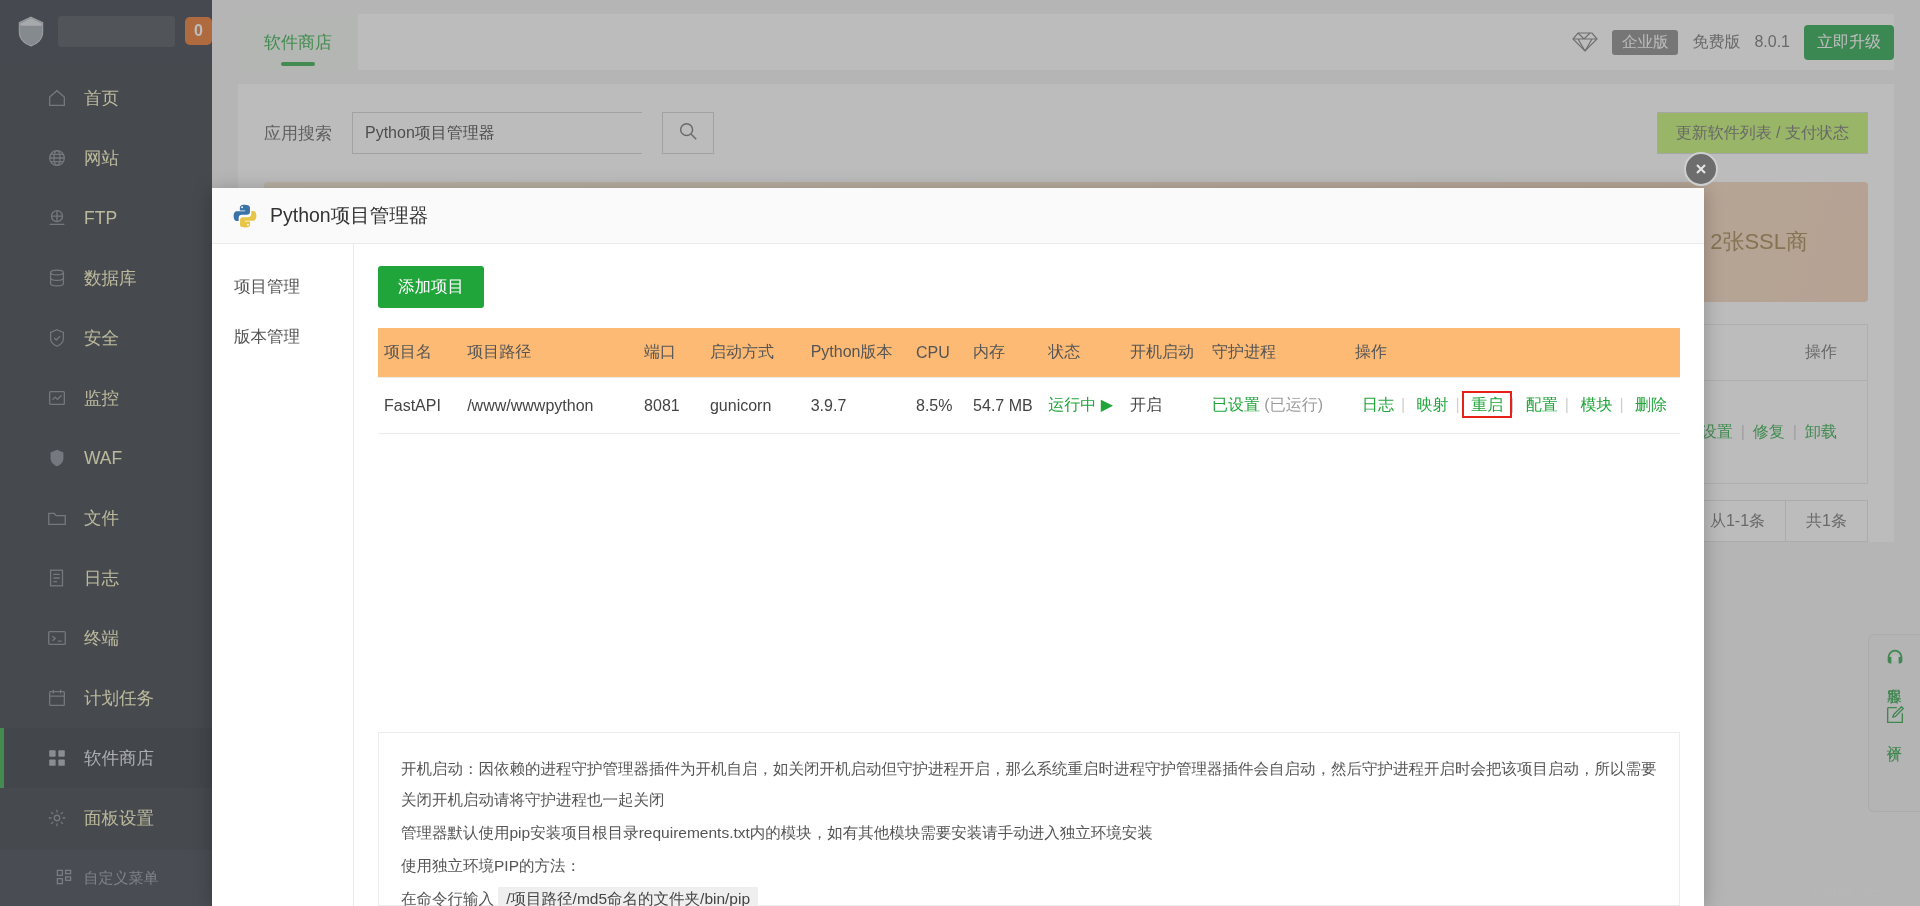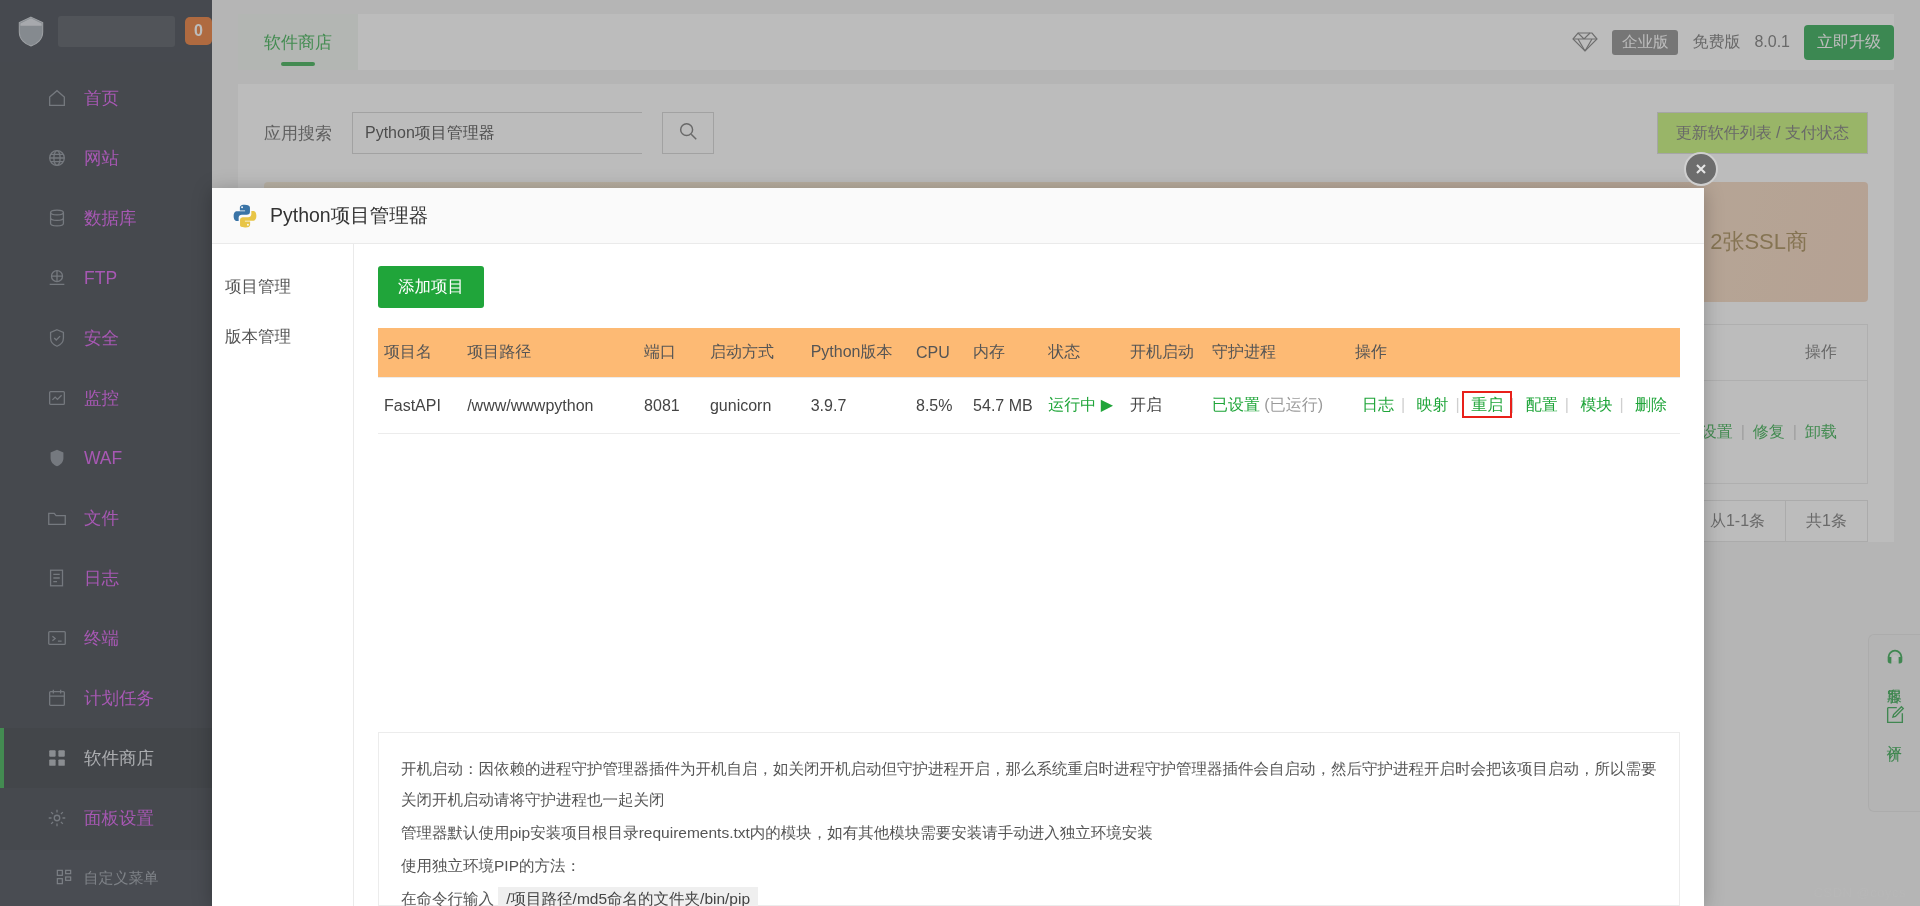--- a/index.html
+++ b/index.html
@@ -28,21 +28,21 @@
     width: 120px; height: 31px; background: #3a4049; border-radius: 3px;
   }
   .sb-badge {
     width: 28px; height: 28px; border-radius: 5px; background: #e8681b;
     color: #fff; font-size: 16px; font-weight: bold;
     display: flex; align-items: center; justify-content: center;
   }
   .sb-list { padding-top: 6px; }
   .sb-item {
     height: 60px; display: flex; align-items: center; padding-left: 46px;
-    gap: 16px; color: #d946ef; font-size: 17.5px; position: relative;
+    gap: 16px; color: #fef9c3; font-size: 17.5px; position: relative;
     cursor: pointer;
   }
   .sb-item .ico { width: 22px; height: 22px; flex: none; opacity: .75; display:flex; align-items:center; justify-content:center;}
   .sb-item.active { background: #20252e; color: #dfe3e8; }
   .sb-item.active::before {
     content: ""; position: absolute; left: 0; top: 0; bottom: 0; width: 4px;
     background: #20a53a;
   }
   .sb-custom {
     position: absolute; bottom: 0; left: 0; right: 0; height: 56px;
@@ -165,21 +165,21 @@
   .py-logo { width: 26px; height: 26px; }
   .modal-close {
     position: absolute; right: -14px; top: -36px; width: 34px; height: 34px;
     border-radius: 50%; background: #6d6d6d; border: 2px solid #cfcfcf;
     display: flex; align-items: center; justify-content: center; cursor: pointer;
     z-index: 70;
   }
   .modal-body { display: flex; height: 662px; }
   .modal-nav { width: 142px; border-right: 1px solid #eaeaea; padding-top: 18px; }
   .mnav-item {
-    height: 50px; display: flex; align-items: center; padding-left: 13px;
+    height: 50px; display: flex; align-items: center; padding-left: 22px;
     font-size: 16.5px; color: #555; cursor: pointer;
   }
   .modal-main { flex: 1; padding: 22px 24px 13px 24px; position: relative; }
 
   .addbtn {
     background: #20a53a; color: #fff; font-size: 16.5px;
     padding: 10px 20px; border: none; border-radius: 3px; cursor: pointer;
     font-family: "Liberation Sans", sans-serif;
   }
 
@@ -249,35 +249,35 @@
                 <circle cx="12" cy="12" r="8"></circle>
                 <ellipse cx="12" cy="12" rx="3.4" ry="8"></ellipse>
                 <path d="M4 12h16M5.4 8h13.2M5.4 16h13.2"></path>
               </svg>
           </span>
           <span>网站</span>
         </div>
         <div class="sb-item">
           <span class="ico">
             <svg width="22" height="22" viewBox="0 0 24 24" fill="none" stroke="#9ba2ac" stroke-width="1.4">
+                <circle cx="12" cy="10" r="6"></circle>
+                <path d="M6 10h12M12 4v12M4 19h16"></path>
+              </svg>
+          </span>
+          <span>FTP</span>
+        </div>
+        <div class="sb-item">
+          <span class="ico">
+            <svg width="22" height="22" viewBox="0 0 24 24" fill="none" stroke="#9ba2ac" stroke-width="1.4">
                 <ellipse cx="12" cy="6" rx="7" ry="2.6"></ellipse>
                 <path d="M5 6v12c0 1.4 3.1 2.6 7 2.6s7-1.2 7-2.6V6"></path>
                 <path d="M5 12c0 1.4 3.1 2.6 7 2.6s7-1.2 7-2.6"></path>
               </svg>
           </span>
           <span>数据库</span>
-        </div>
-        <div class="sb-item">
-          <span class="ico">
-            <svg width="22" height="22" viewBox="0 0 24 24" fill="none" stroke="#9ba2ac" stroke-width="1.4">
-                <circle cx="12" cy="10" r="6"></circle>
-                <path d="M6 10h12M12 4v12M4 19h16"></path>
-              </svg>
-          </span>
-          <span>FTP</span>
         </div>
         <div class="sb-item">
           <span class="ico">
             <svg width="22" height="22" viewBox="0 0 24 24" fill="none" stroke="#9ba2ac" stroke-width="1.4">
                 <path d="M12 3l7 3v6c0 4.5-3 7.5-7 9-4-1.5-7-4.5-7-9V6z"></path>
                 <path d="M9 12l2.2 2.2L15.4 10"></path>
               </svg>
           </span>
           <span>安全</span>
         </div>

